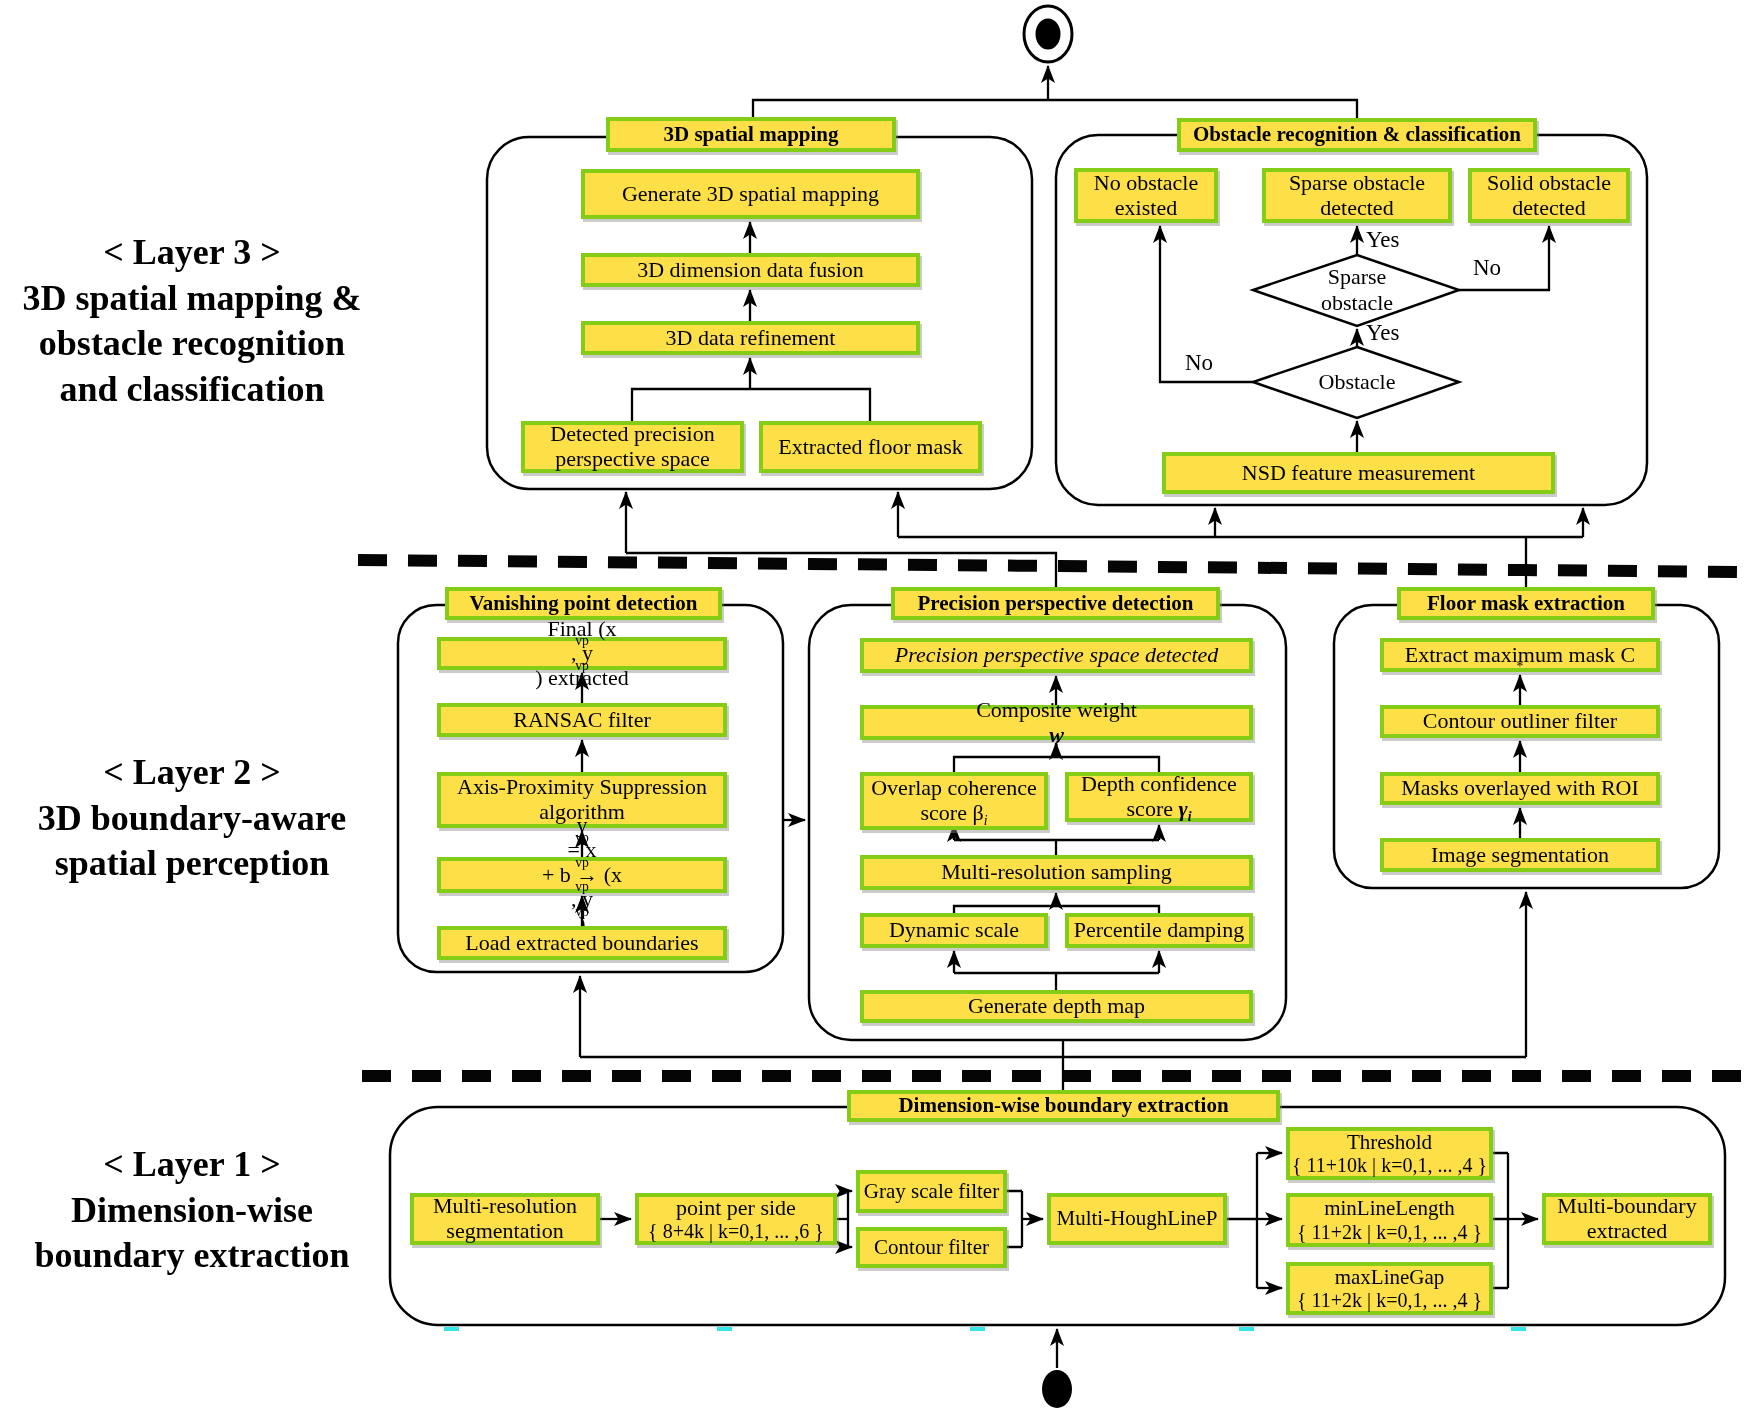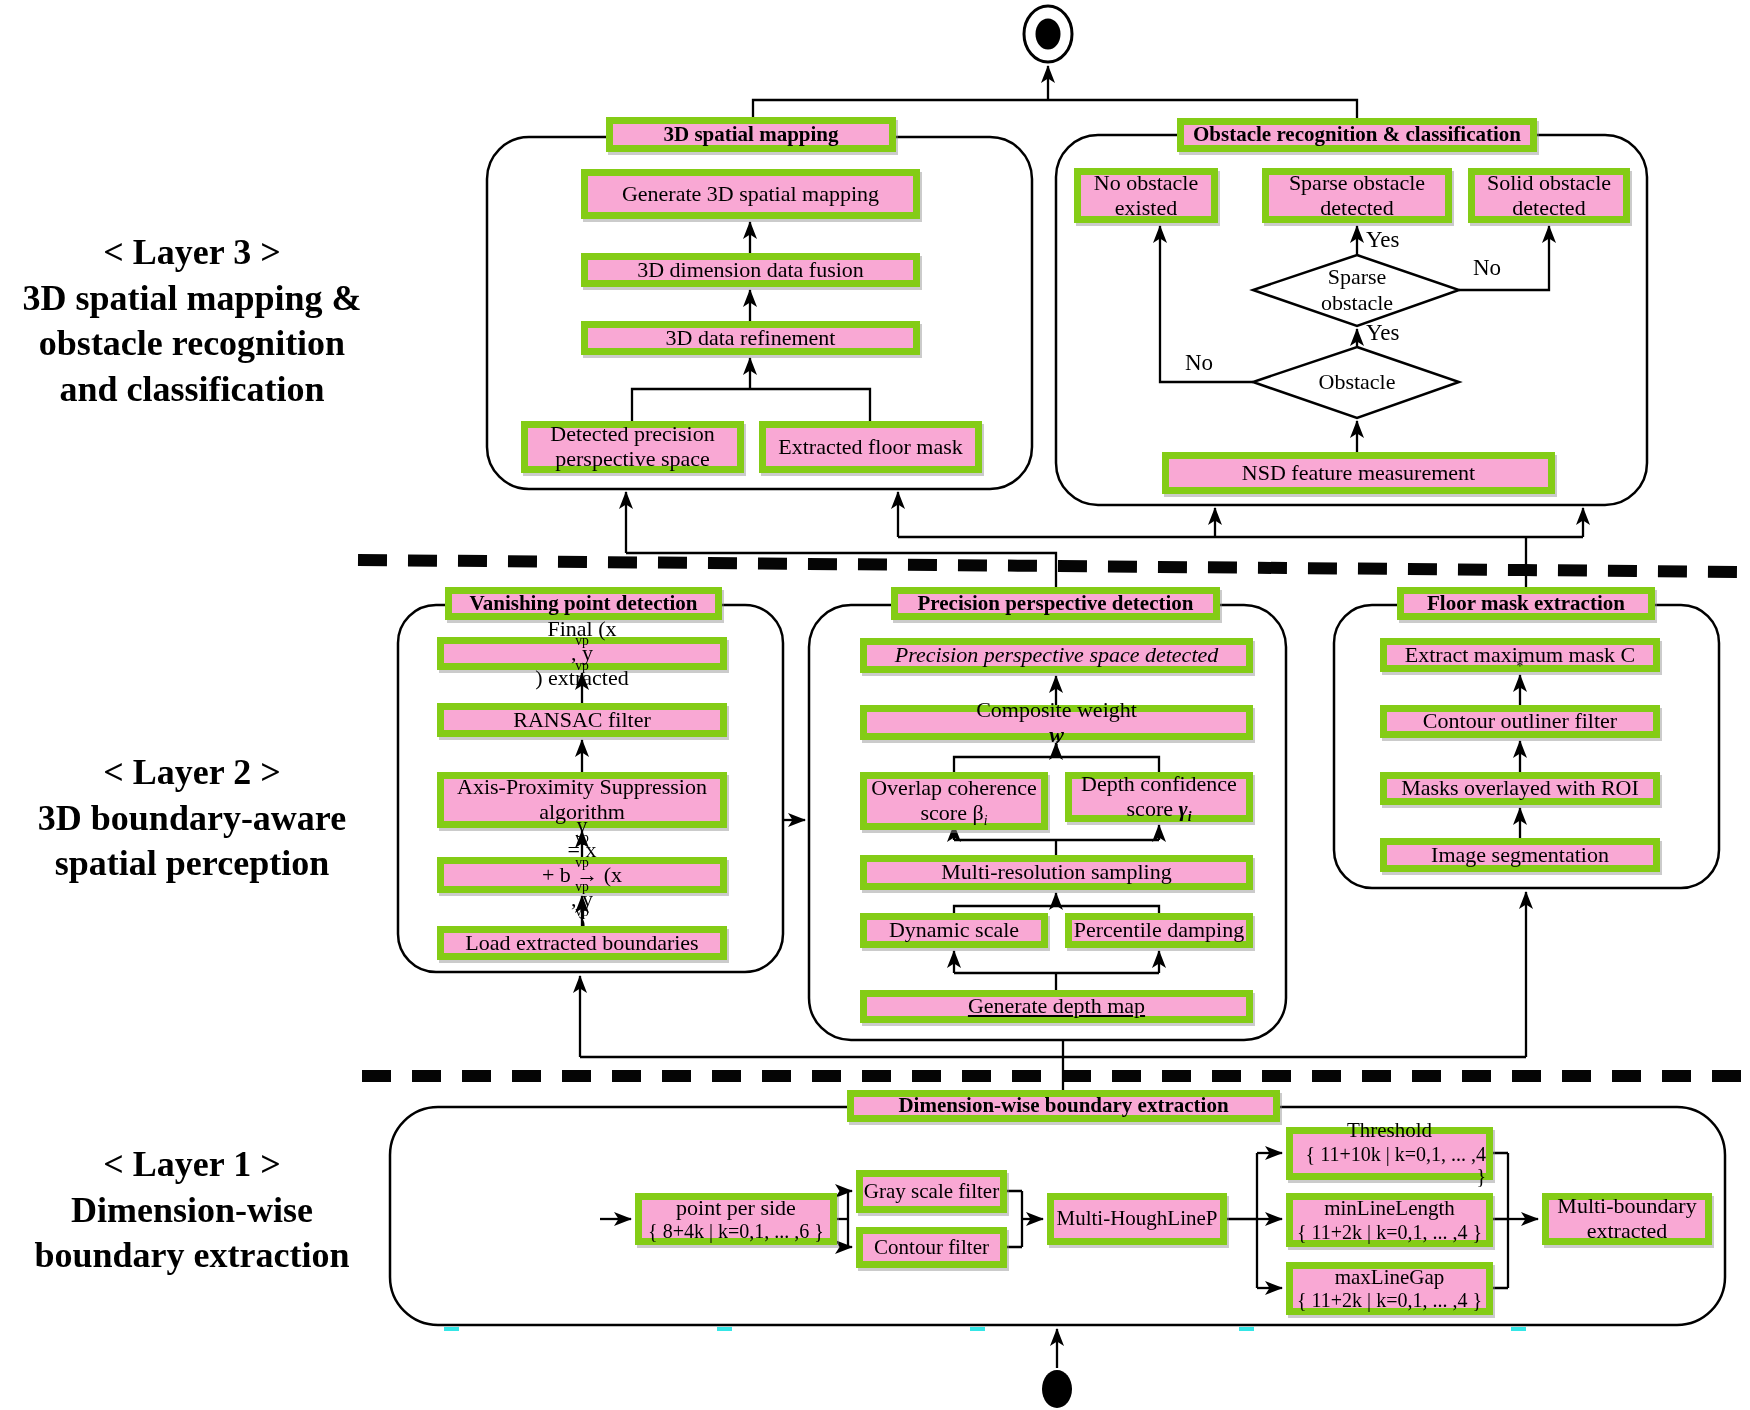--- a/index.html
+++ b/index.html
@@ -1,21 +1,21 @@
 <!DOCTYPE html>
 <html><head>
 <meta charset="utf-8">
 <style>
   html,body{margin:0;padding:0;background:#ffffff;}
   .canvas{position:relative;width:1750px;height:1410px;background:#fff;overflow:hidden;
           font-family:"Liberation Serif","DejaVu Serif",serif;color:#000;}
   svg.wires{position:absolute;left:0;top:0;}
-  .node{position:absolute;background:#f9a8d4;border:7px solid #84cc16;box-sizing:border-box;
+  .node{position:absolute;background:#fde047;border:4px solid #84cc16;box-sizing:border-box;
         display:flex;flex-direction:column;align-items:center;justify-content:center;
-        text-align:right;font-size:22px;line-height:1.12;box-shadow:2px 3px 0 rgba(140,140,140,.45);}
+        text-align:center;font-size:22px;line-height:1.12;box-shadow:2px 3px 0 rgba(140,140,140,.45);}
   .node .l2{font-size:20px;}
   .sec-title{font-weight:bold;font-size:21px;}
   .diamond-label{position:absolute;display:flex;flex-direction:column;align-items:center;
         justify-content:center;text-align:center;font-size:22px;line-height:1.18;background:transparent;}
   .edge-label{position:absolute;font-size:23px;background:transparent;}
   .layer-label{position:absolute;width:380px;text-align:center;font-weight:bold;
         font-size:36px;line-height:1.27;}
   sub{font-size:62%;line-height:0;}
   sup{font-size:62%;line-height:0;}
 </style>
@@ -216,32 +216,36 @@
     <div>Overlap coherence</div>
     <div><span>score β</span><sub style="font-style: italic;">i</sub></div>
   </div>
   <div class="node" style="left:1065px;top:772px;width:188px;height:50px;">
     <div>Depth confidence</div>
     <div><span>score </span><span style="font-style: italic; font-weight: bold;">γ</span><sub style="font-style: italic; font-weight: bold;">i</sub></div>
   </div>
   <div class="node" style="left:860px;top:855px;width:393px;height:35px;">Multi-resolution sampling</div>
   <div class="node" style="left:860px;top:913px;width:188px;height:35px;">Dynamic scale</div>
   <div class="node" style="left:1065px;top:913px;width:188px;height:35px;">Percentile damping</div>
-  <div class="node" style="left:860px;top:990px;width:393px;height:33px;text-decoration:underline;">Generate depth map</div>
+  <div class="node" style="left:860px;top:990px;width:393px;height:33px;">Generate depth map</div>
 
   <div class="node sec-title" style="left:1397px;top:587px;width:258px;height:33px;">Floor mask extraction</div>
   <div class="node" style="left:1380px;top:638px;width:280px;height:34px;">
       <span>Extract maximum mask C</span>
       <sup>*</sup>
     </div>
   <div class="node" style="left:1380px;top:705px;width:280px;height:33px;">Contour outliner filter</div>
   <div class="node" style="left:1380px;top:772px;width:280px;height:33px;">Masks overlayed with ROI</div>
   <div class="node" style="left:1380px;top:838px;width:280px;height:34px;">Image segmentation</div>
 
   <div class="node sec-title" style="left:847px;top:1090px;width:433px;height:32px;">Dimension-wise boundary extraction</div>
+  <div class="node" style="left:410px;top:1193px;width:190px;height:52px;">
+    <div>Multi-resolution</div>
+    <div>segmentation</div>
+  </div>
   <div class="node" style="left:635px;top:1193px;width:202px;height:52px;">
     <div>point per side</div>
     <div class="l2">{ 8+4k | k=0,1, ... ,6 }</div>
   </div>
   <div class="node" style="left:856px;top:1170px;width:151px;height:43px;font-size:21px;">Gray scale filter</div>
   <div class="node" style="left:856px;top:1227px;width:151px;height:41px;font-size:21px;">Contour filter</div>
   <div class="node" style="left:1047px;top:1193px;width:180px;height:52px;font-size:21px;">Multi-HoughLineP</div>
   <div class="node" style="left:1286px;top:1127px;width:207px;height:53px;font-size:21px;">
     <div>Threshold</div>
     <div class="l2">{ 11+10k | k=0,1, ... ,4 }</div>

